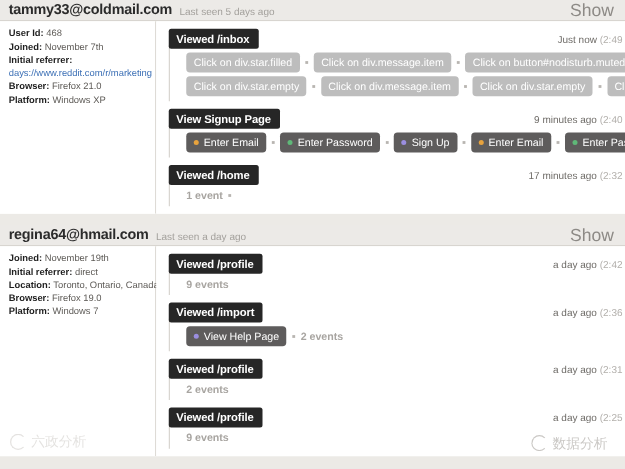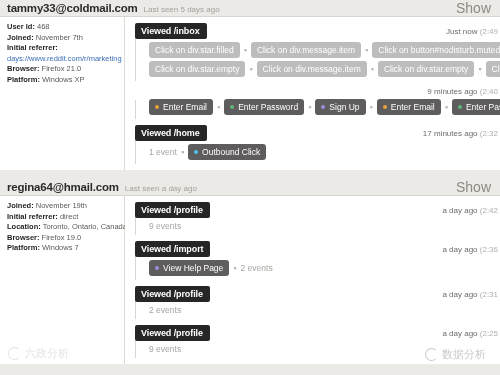--- a/index.html
+++ b/index.html
@@ -180,20 +180,21 @@
   .sep {
     color: #b8b5b1;
     font-size: 9px;
     margin: 0 4px;
     line-height: 1;
   }
   .ev-count {
     font-size: 8.5px;
     color: #a8a5a1;
     white-space: nowrap;
+    font-weight: bold;
   }
   .gap {
     height: 6px;
   }
   .card-gap {
     height: 9px;
     background: #eceae6;
   }
 
   
@@ -284,20 +285,21 @@
                   <span class="pill gray">
                     <span>Click on div.message</span>
                   </span>
                 </div>
               </div>
             </div>
             <div class="gap"></div>
             <div class="tl-group">
               <div class="tl-line"></div>
               <div class="tl-head-row">
+                <div class="tl-badge">View Signup Page</div>
                 <div class="tl-time"><span>9 minutes ago </span><span class="tl-time-abs">(2:40 </span></div>
               </div>
               <div class="tl-events">
                 <div class="ev-row">
                   <span class="pill dark">
                     <span class="dot" style="background: rgb(232, 163, 61);"></span>
                     <span>Enter Email</span>
                   </span>
                   <span class="sep">▪</span>
                   <span class="pill dark">
@@ -326,24 +328,20 @@
             <div class="tl-group">
               <div class="tl-line"></div>
               <div class="tl-head-row">
                 <div class="tl-badge">Viewed /home</div>
                 <div class="tl-time"><span>17 minutes ago </span><span class="tl-time-abs">(2:32 </span></div>
               </div>
               <div class="tl-events">
                 <div class="ev-row">
                   <span class="ev-count">1 event</span>
                   <span class="sep">▪</span>
-                  <span class="pill dark">
-                    <span class="dot" style="background: rgb(79, 195, 232);"></span>
-                    <span>Outbound Click</span>
-                  </span>
                 </div>
               </div>
             </div>
           </div>
         </div>
       </div>
       <div class="card-gap"></div>
       <div class="user-card">
         <div class="card-header">
           <div class="card-email">regina64@hmail.com</div>

